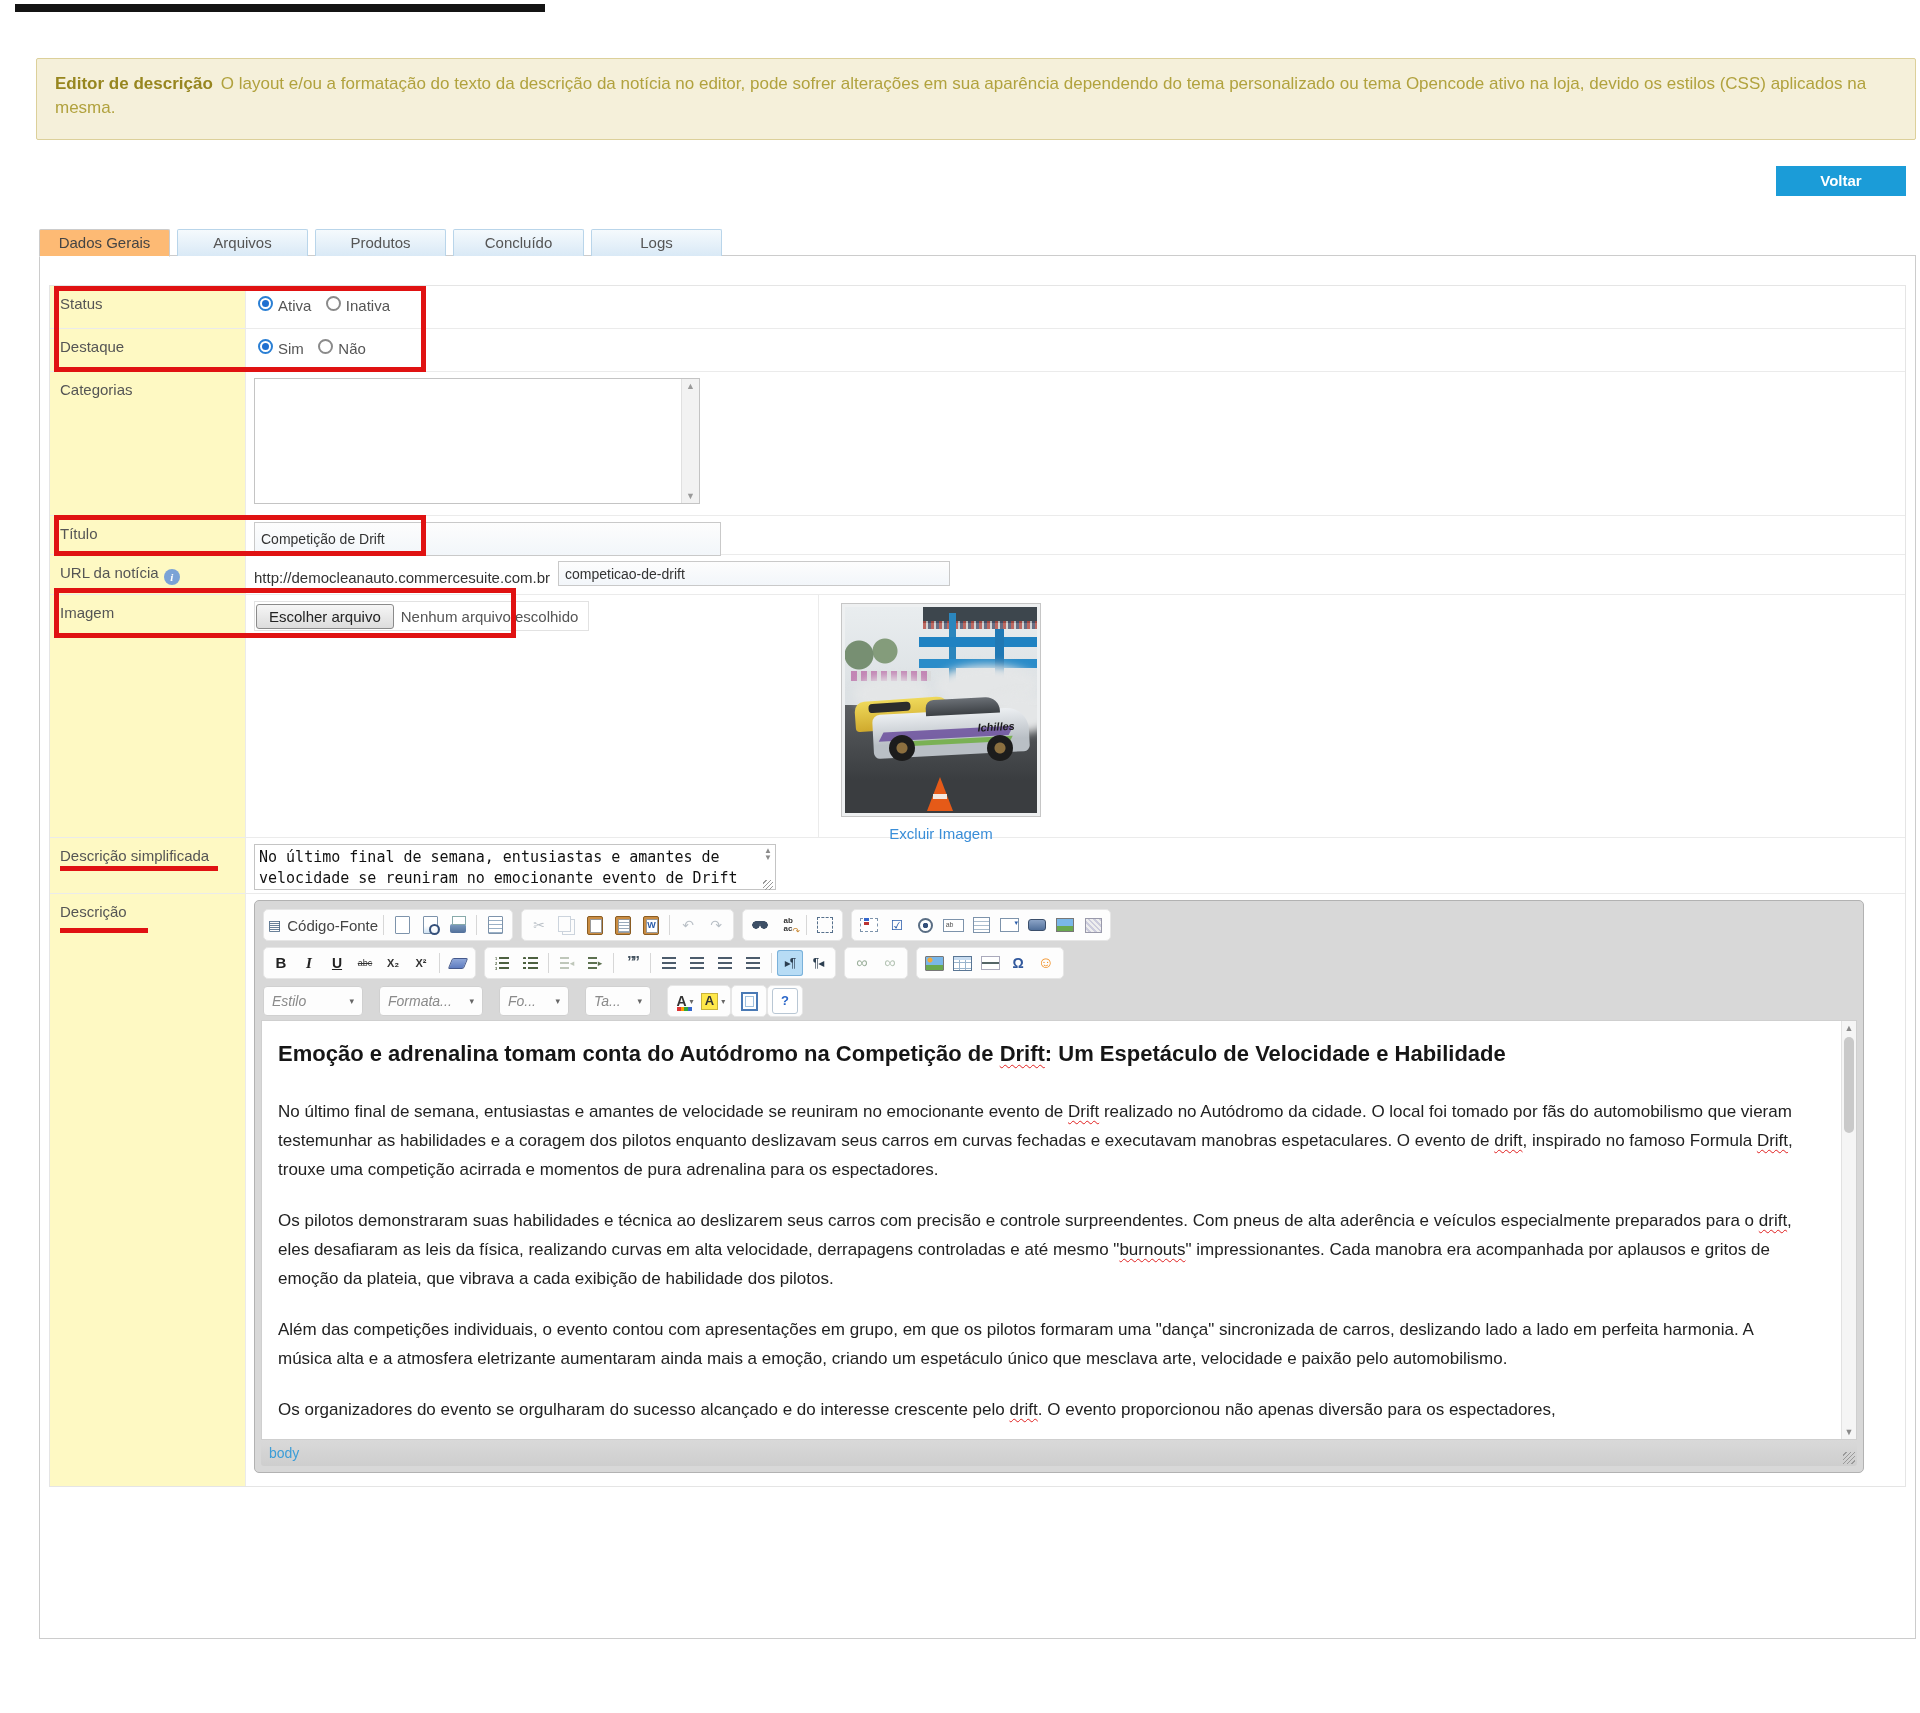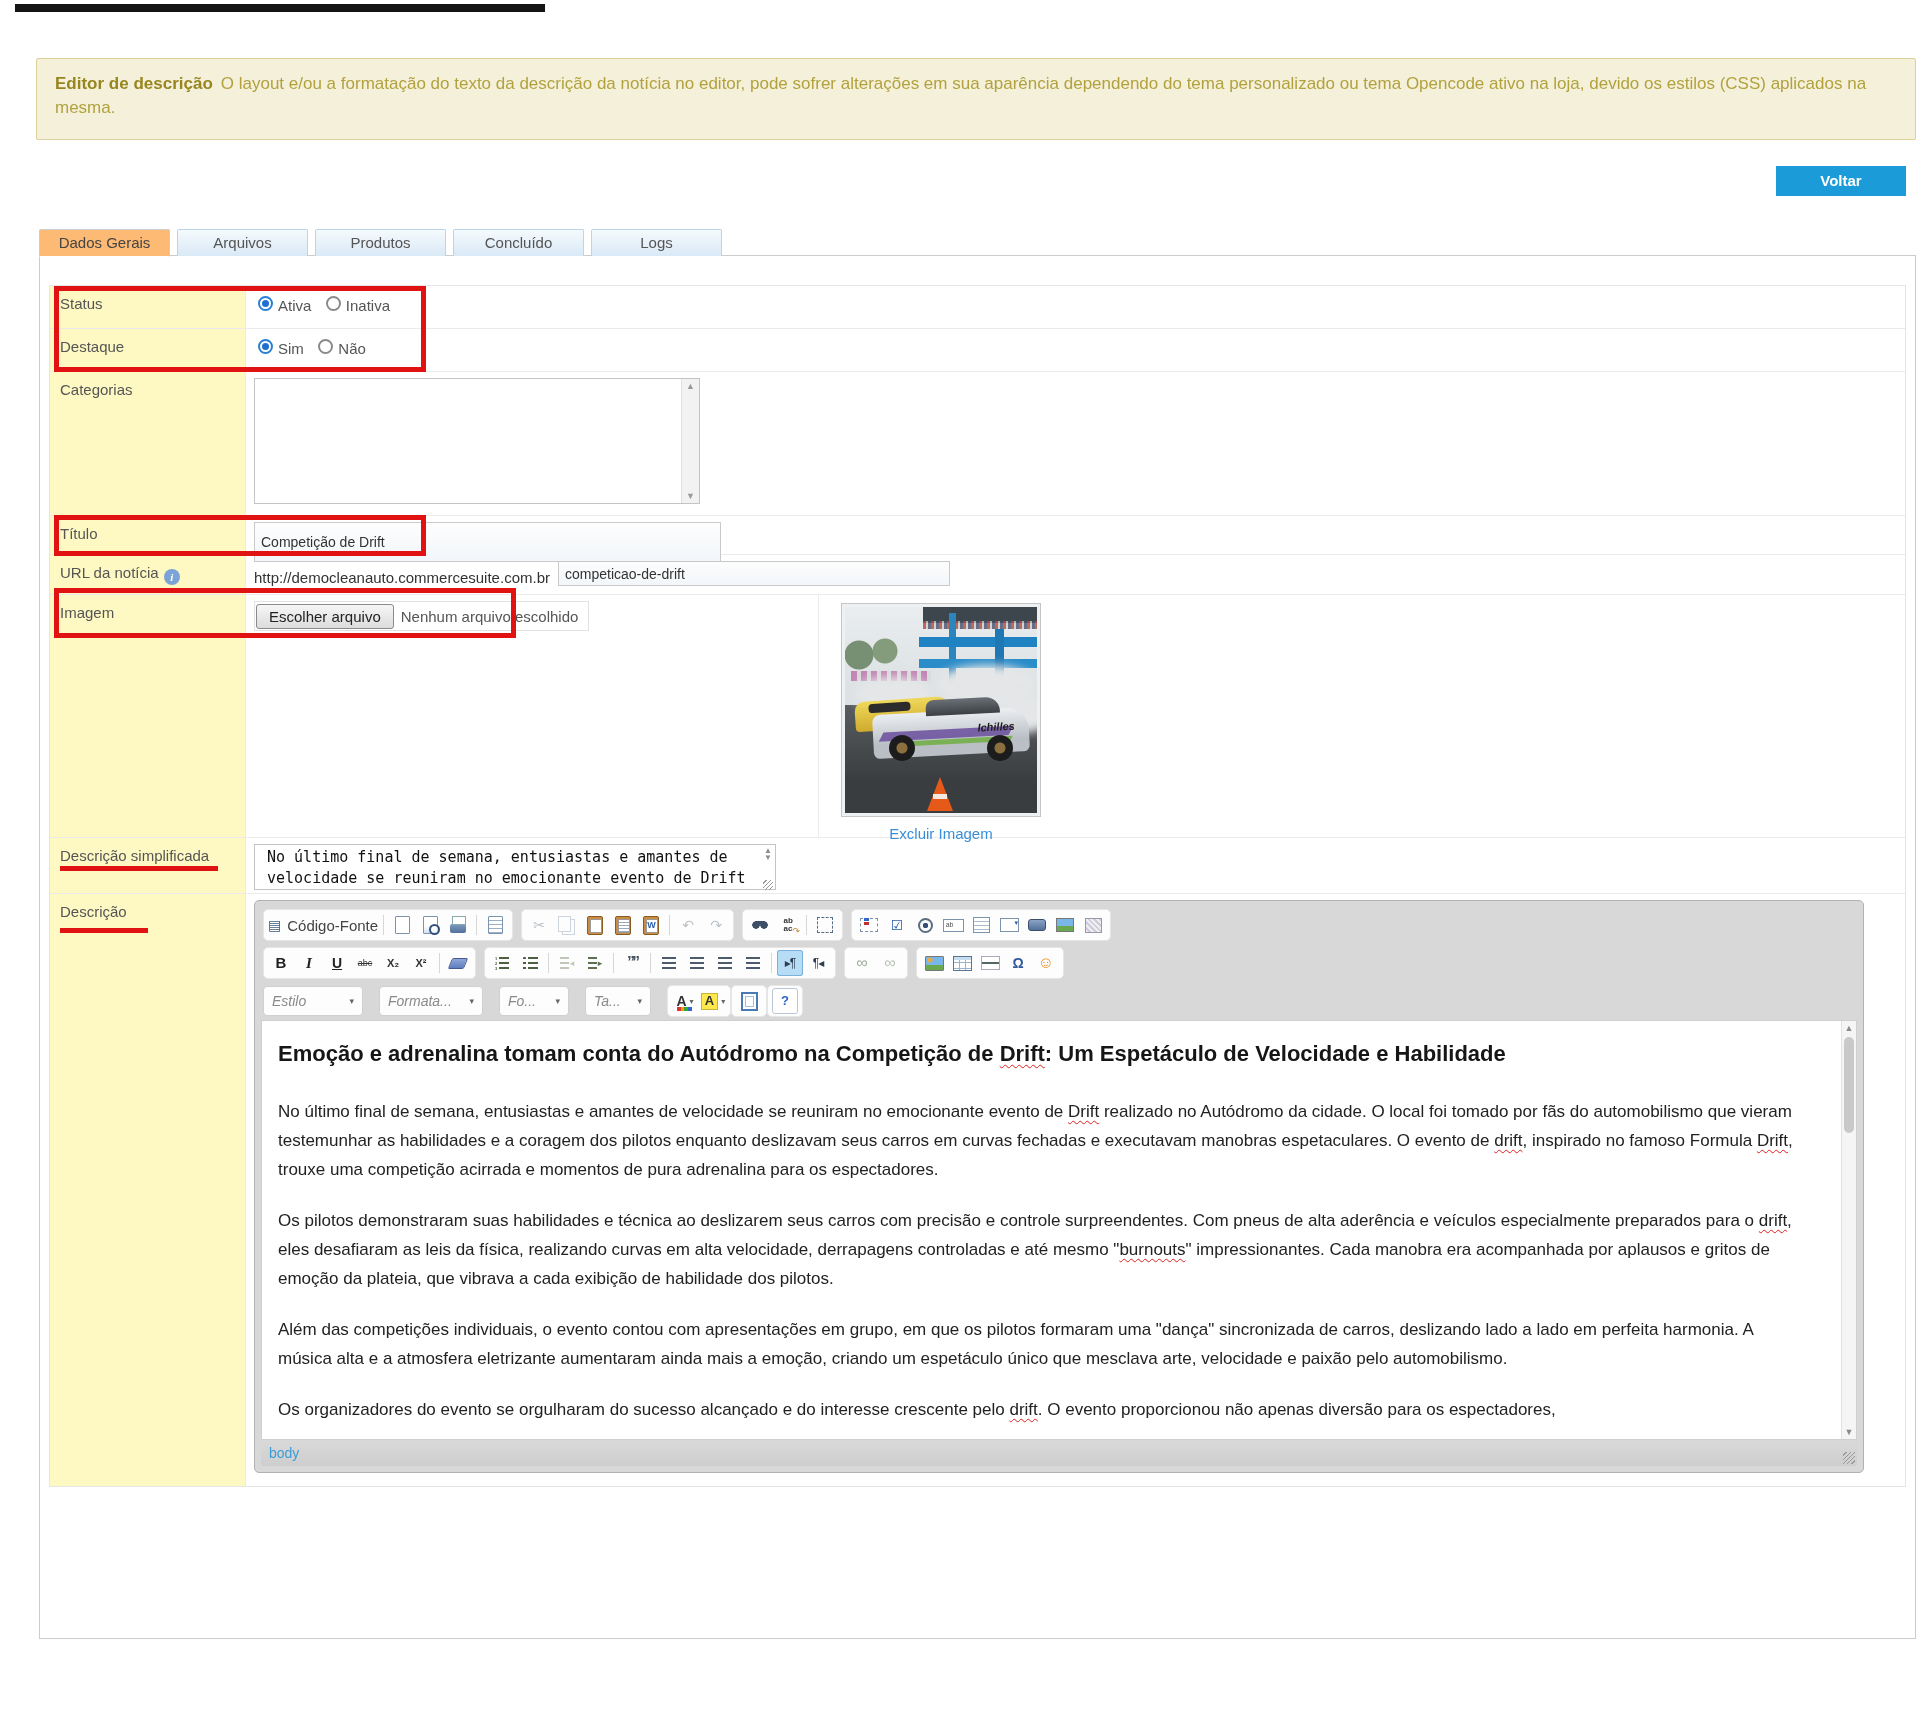--- a/index.html
+++ b/index.html
@@ -46,21 +46,21 @@
   .radio.on::after { content:""; position:absolute; left:2px; top:2px; width:7px; height:7px; border-radius:50%; background:#1e6fd0; }
   .rlbl { font-size:15px; color:#555; margin:0 10px 0 5px; position:relative; top:3px; }
 
   
   .listbox { width:446px; height:126px; background:#fff; border:1px solid #c4c4c4; position:relative; }
   .lb-scroll { position:absolute; right:0; top:0; bottom:0; width:18px; background:#f2f2f2; border-left:1px solid #e0e0e0; }
   .lb-scroll .a { position:absolute; left:0; width:100%; text-align:center; font-size:9px; color:#9a9a9a; cursor:pointer; }
   .lb-scroll .up { top:2px; } .lb-scroll .dn { bottom:2px; }
 
   input[type=text] { border:1px solid #c9c9c9; background:linear-gradient(#fdfdfd,#f2f6fa); font-size:14px; color:#333; padding:2px 6px; font-family:"Liberation Sans",sans-serif; }
-  .in-titulo { width:467px; height:40px; }
+  .in-titulo { width:467px; height:34px; }
   .in-url { width:392px; height:25px; margin-left:8px; }
   .urlbase { font-size:15px; color:#333; position:relative; top:4px; }
   .info-ic { display:inline-block; width:16px; height:16px; border-radius:50%; background:#7ba3d6; color:#fff; font:bold italic 11px "Liberation Serif",serif; text-align:center; line-height:16px; margin-left:5px; vertical-align:-3px; }
 
   
   .filectl { display:inline-flex; align-items:center; border:1px solid #e2e2e2; background:#fff; height:30px; }
   .filebtn { background:linear-gradient(#f6f6f6,#dcdcdc); border:1px solid #8a8a8a; border-radius:3px; font-size:15px; color:#222; padding:3px 12px; margin:0 1px; cursor:pointer; }
   .filetxt { font-size:15px; color:#555; padding:0 10px 0 6px; }
 
   
@@ -89,21 +89,21 @@
   .ph .car1 .liv2 { position:absolute; left:20px; top:28px; width:118px; height:5px; background:#6fae3f; transform:skewX(-30deg); opacity:.85; }
   .ph .car1 .brand { position:absolute; right:14px; top:12px; font:bold italic 11px "Liberation Sans",sans-serif; color:#1d1d1d; }
   .ph .w1,.ph .w2 { position:absolute; width:26px; height:26px; background:radial-gradient(circle,#8c6f3f 0 5px,#1c1c1c 6px); border-radius:50%; top:128px; }
   .ph .w1 { left:44px; } .ph .w2 { left:142px; }
   .ph .cone { position:absolute; left:82px; bottom:2px; width:0; height:0; border-left:13px solid transparent; border-right:13px solid transparent; border-bottom:34px solid #e55a18; }
   .ph .coneband { position:absolute; left:88px; bottom:14px; width:14px; height:5px; background:#f4e8e0; z-index:2; }
   .excluir { display:block; width:200px; text-align:center; margin-top:8px; color:#3a8ed8; font-size:15px; text-decoration:none; cursor:pointer; }
 
   
   .ta-simple-wrap { position:relative; display:inline-block; }
-  .ta-simple { width:522px; height:46px; border:1px solid #c4c4c4; font:15px "DejaVu Sans Mono",monospace; color:#111; padding:2px 22px 2px 12px; resize:none; white-space:pre-wrap; line-height:21px; background:#fff; }
+  .ta-simple { width:522px; height:46px; border:1px solid #c4c4c4; font:15px "DejaVu Sans Mono",monospace; color:#111; padding:2px 22px 2px 4px; resize:none; white-space:pre-wrap; line-height:21px; background:#fff; }
   .ta-arrs { position:absolute; right:4px; top:3px; font-size:8px; color:#8a8a8a; line-height:7px; text-align:center; }
   .ta-grip { position:absolute; right:3px; bottom:4px; width:10px; height:10px; background:repeating-linear-gradient(135deg,transparent 0 2px,#9a9a9a 2px 3px); cursor:nwse-resize; }
 
   
   .redbox { position:absolute; border:5px solid #e01212; pointer-events:none; z-index:5; }
   .redline { position:absolute; height:5px; background:#e01212; z-index:5; }
 
   
   .cke { width:1610px; background:#d8d8d8; border:1px solid #b2b2b2; border-radius:5px; padding:5px 6px 6px 6px; }
   .tb-row { display:flex; align-items:center; flex-wrap:nowrap; padding:3px 2px; gap:8px; }

